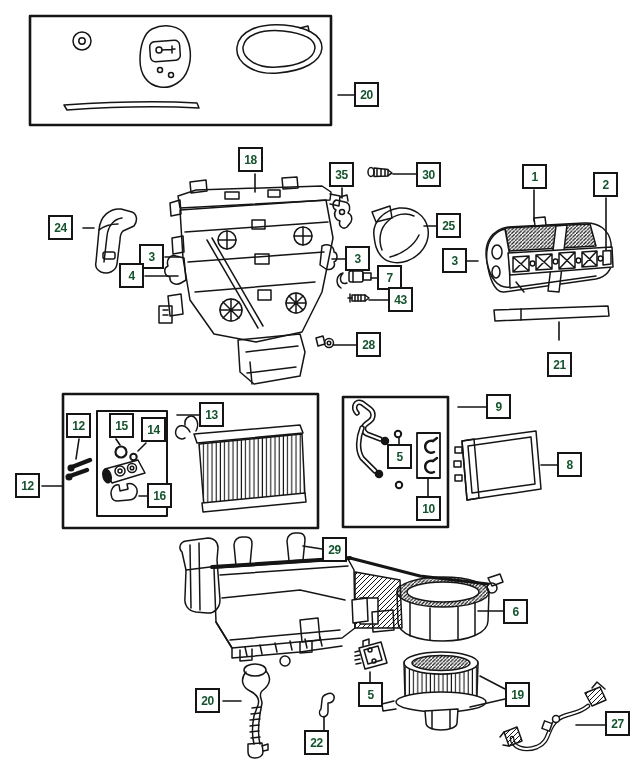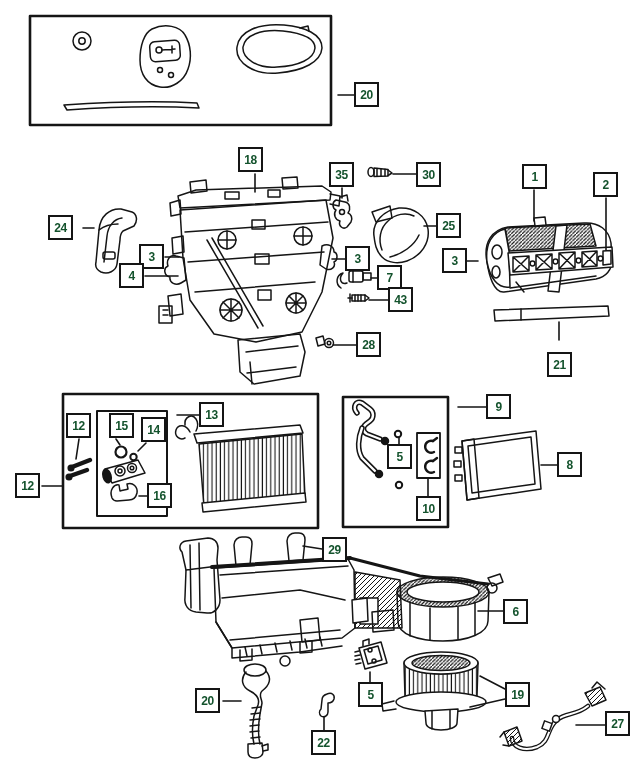--- a/index.html
+++ b/index.html
@@ -352,15 +352,15 @@
 <div class="co" style="left:557px;top:452px">8</div>
 <div class="co" style="left:15px;top:473px">12</div>
 <div class="co" style="left:147px;top:483px">16</div>
 <div class="co" style="left:416px;top:496px">10</div>
 <div class="co" style="left:322px;top:537px">29</div>
 <div class="co" style="left:503px;top:599px">6</div>
 <div class="co" style="left:505px;top:682px">19</div>
 <div class="co" style="left:358px;top:682px">5</div>
 <div class="co" style="left:195px;top:688px">20</div>
 <div class="co" style="left:605px;top:711px">27</div>
-<div class="co" style="left:311px;top:730px">22</div>
+<div class="co" style="left:304px;top:730px">22</div>
 
 </div>
 
 </body></html>

